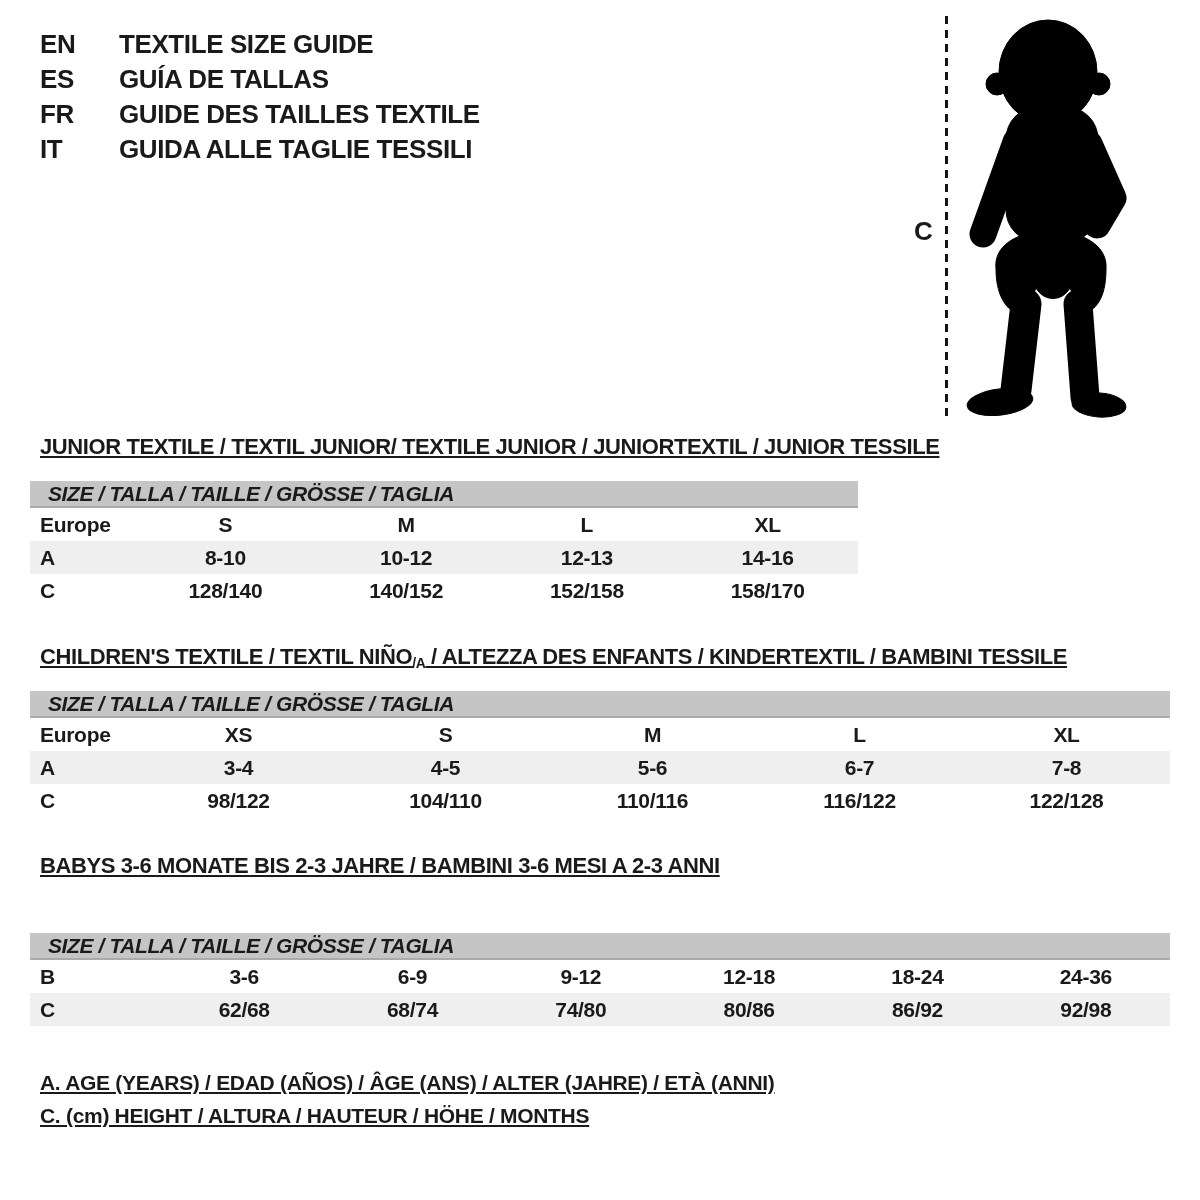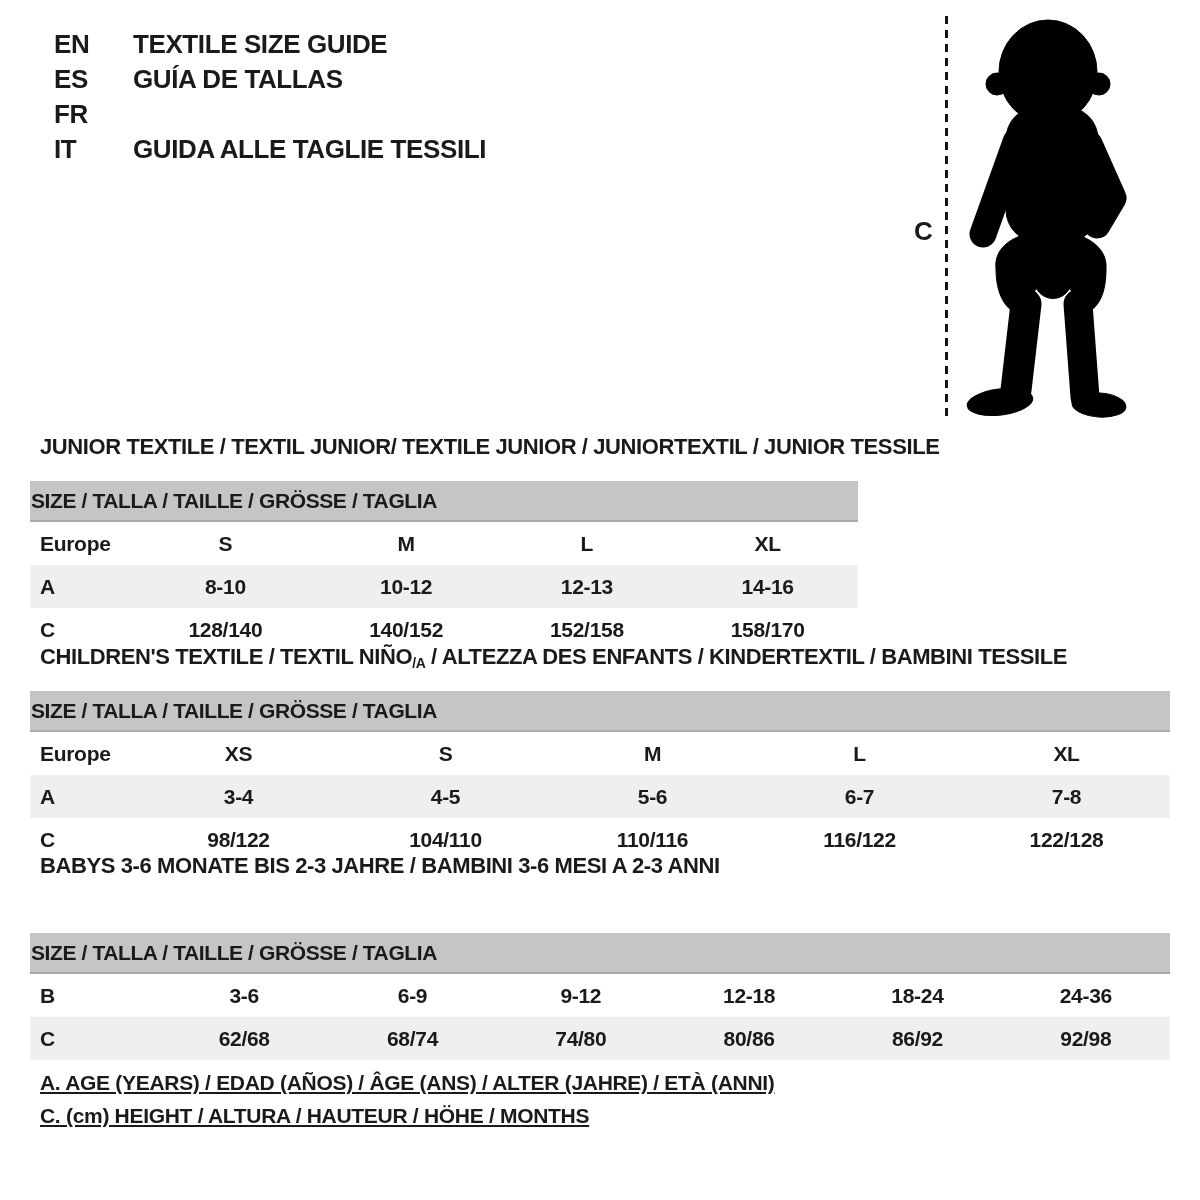--- a/index.html
+++ b/index.html
@@ -6,49 +6,49 @@
   body {
     width:1200px; height:1200px; position:relative; background:#ffffff;
     font-family:"Liberation Sans", sans-serif; font-weight:bold; color:#1a1a1a;
     overflow:hidden;
   }
   * { box-sizing:border-box; }
   .abs { position:absolute; }
 
   
   .lang-header { left:40px; top:27px; }
-  .lang-row { display:flex; font-size:26px; line-height:35px; letter-spacing:-0.4px; white-space:nowrap;margin-left:14px; }
+  .lang-row { display:flex; font-size:26px; line-height:35px; letter-spacing:-0.4px; white-space:nowrap; }
   .lang-code { width:79px; flex:0 0 auto; }
 
   
   .c-label { left:914px; top:216px; font-size:26px; }
   .dash-line {
     left:945px; top:16px; width:3px; height:402px;
     background:repeating-linear-gradient(to bottom, #151515 0 8px, transparent 8px 14px);
   }
   .silhouette { left:956px; top:12px; }
 
   
-  .section-title { font-size:22px; letter-spacing:-0.4px; white-space:nowrap; }
+  .section-title { font-size:22px; letter-spacing:-0.4px; white-space:nowrap;text-decoration:underline; }
   #sec1-title { left:40px; top:434px; }
   #sec2-title { left:40px; top:644px; }
   #sec3-title { left:40px; top:849px; line-height:33px; }
   .subscript { font-size:14px; vertical-align:-4px; }
 
   
   .size-table { background:#ffffff; }
   #table1 { left:30px; top:481px; width:828px; }
   #table2 { left:30px; top:691px; width:1140px; }
   #table3 { left:30px; top:933px; width:1140px; }
   .thead {
-    height:41px; background:#c5c5c5; border-bottom:2px solid #aaaaaa;
-    display:flex; align-items:center; padding-left:1px;
-    font-size:21px; letter-spacing:-0.4px; white-space:nowrap;
+    height:27px; background:#c5c5c5; border-bottom:2px solid #aaaaaa;
+    display:flex; align-items:center; padding-left:18px;
+    font-size:21px; letter-spacing:-0.4px; white-space:nowrap;font-style:italic;
   }
-  .trow { height:43px; display:flex; align-items:center; font-size:21px; letter-spacing:-0.3px; }
+  .trow { height:33px; display:flex; align-items:center; font-size:21px; letter-spacing:-0.3px; }
   .trow.shaded { background:#efefef; }
   .tlabel { flex:0 0 auto; padding-left:10px; }
   #table1 .tlabel, #table2 .tlabel { width:105px; }
   #table3 .tlabel { width:130px; }
   .tcell { flex:1 1 0; text-align:center; }
 
   
   .legend { left:40px; top:1066px; font-size:21px; line-height:33px; letter-spacing:-0.3px; white-space:nowrap;text-decoration:underline; }
 </style>
 </head>
@@ -58,20 +58,21 @@
   <div class="lang-row">
     <span class="lang-code">EN</span>
     <span class="lang-title">TEXTILE SIZE GUIDE</span>
   </div>
   <div class="lang-row">
     <span class="lang-code">ES</span>
     <span class="lang-title">GUÍA DE TALLAS</span>
   </div>
   <div class="lang-row">
     <span class="lang-code">FR</span>
+    <span class="lang-title">GUIDE DES TAILLES TEXTILE</span>
   </div>
   <div class="lang-row">
     <span class="lang-code">IT</span>
     <span class="lang-title">GUIDA ALLE TAGLIE TESSILI</span>
   </div>
 </div>
 
 <div class="abs c-label">C</div>
 <div class="abs dash-line"></div>
 <div class="abs silhouette">

